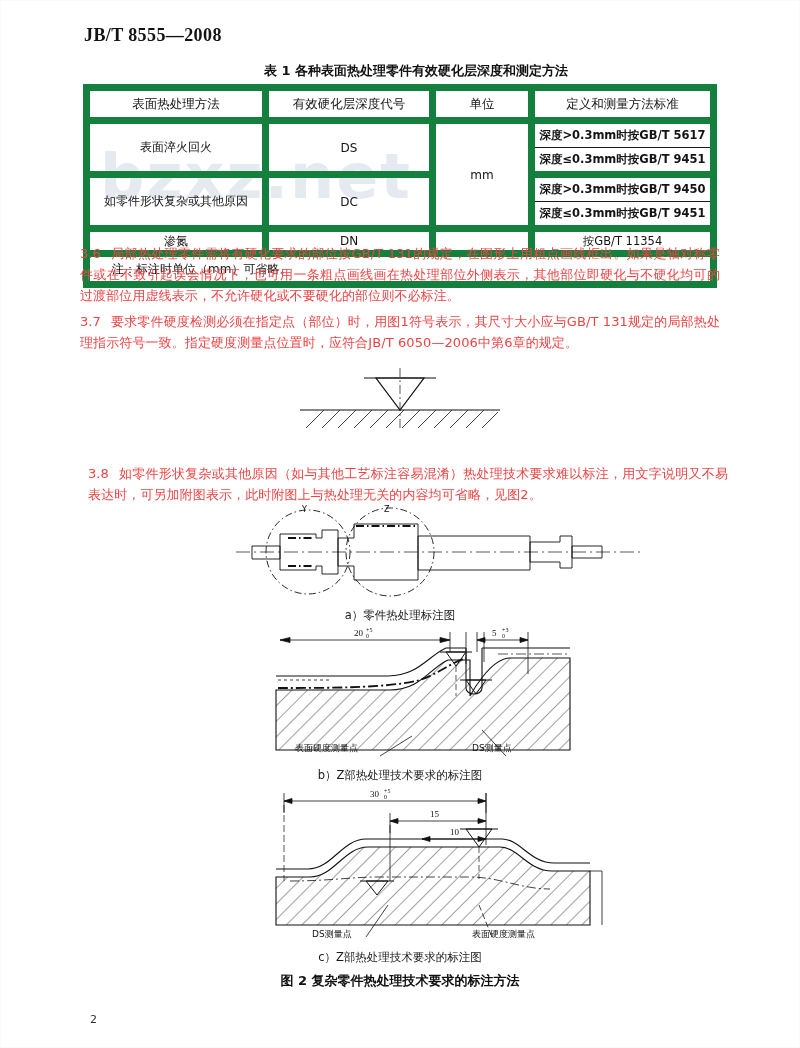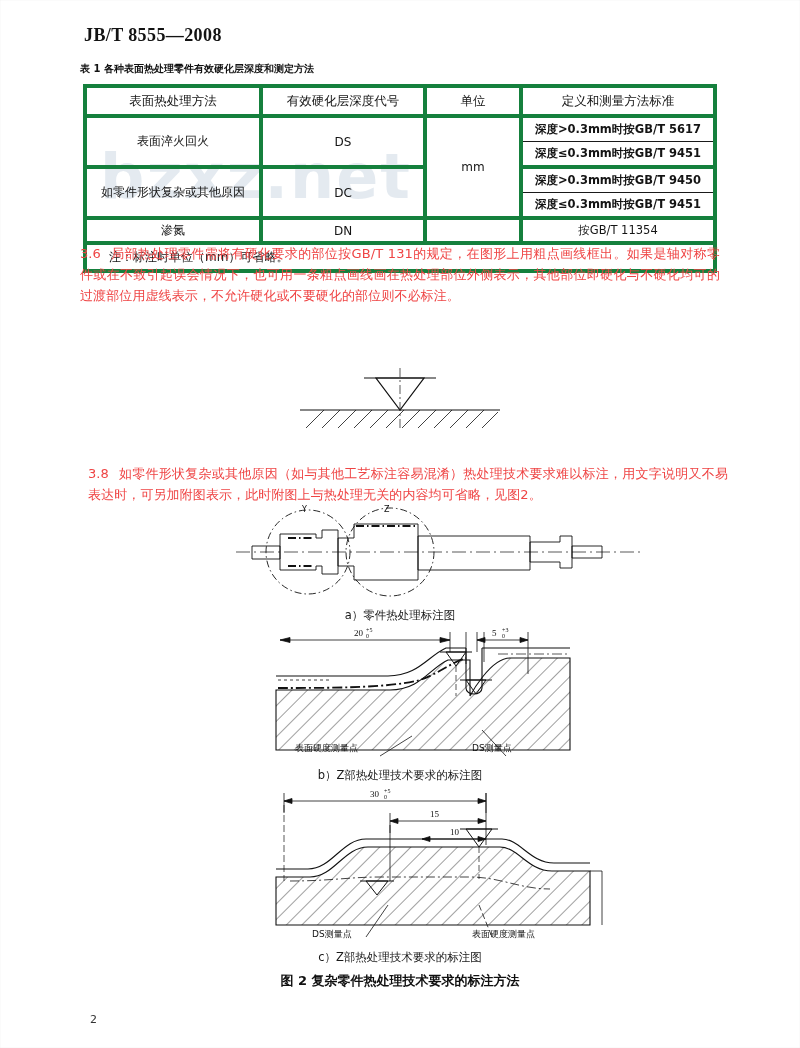--- a/index.html
+++ b/index.html
@@ -42,39 +42,40 @@
     font-size: 18px;
     font-weight: bold;
     letter-spacing: 0.4px;
     color: #131313;
     font-family: "Liberation Serif", serif;
   }
 
   
   .table-title {
     position: absolute;
-    left: 0;
+    left: 16px;
     top: 62px;
     width: 640px;
-    font-size: 10px;
+    text-align: center;
+    font-size: 13px;
     font-weight: bold;
     color: #121212;
   }
   .tbl {
     position: absolute;
     left: 3px;
     top: 84px;
     width: 634px;
     border-collapse: collapse;
     font-size: 12px;
     color: #141414;
     table-layout: fixed;
   }
   .tbl td, .tbl th {
-    border: 4px solid #15803d;
+    border: 7px solid #15803d;
     text-align: center;
     vertical-align: middle;
     font-weight: normal;
     padding: 0;
   }
   .tbl th {
     height: 26px;
     font-size: 12.5px;
   }
   .r-tall { height: 46px; }
@@ -229,20 +230,23 @@
       <tr class="note-row">
         <td colspan="4">注：标注时单位（mm）可省略。</td>
       </tr>
     </tbody>
       </table>
 
     <div class="para" id="para-36">
       <span class="num">3.6</span><span>局部热处理零件需将有硬化要求的部位按GB/T 131的规定，在图形上用粗点画线框出。如果是轴对称零件或在不致引起误会情况下，也可用一条粗点画线画在热处理部位外侧表示，其他部位即硬化与不硬化均可的过渡部位用虚线表示，不允许硬化或不要硬化的部位则不必标注。</span>
     </div>
 
+    <div class="para" id="para-37">
+      <span class="num">3.7</span><span>要求零件硬度检测必须在指定点（部位）时，用图1符号表示，其尺寸大小应与GB/T 131规定的局部热处理指示符号一致。指定硬度测量点位置时，应符合JB/T 6050—2006中第6章的规定。</span>
+    </div>
 
     <div class="fig" id="fig1">
       <svg width="240" height="70" viewBox="0 0 240 70">
 
         <line x1="20" y1="48" x2="220" y2="48" stroke="#111" stroke-width="1.2"></line>
 
         <g stroke="#111" stroke-width="0.8">
           <line x1="26" y1="66" x2="44" y2="48"></line>
           <line x1="42" y1="66" x2="60" y2="48"></line>
           <line x1="58" y1="66" x2="76" y2="48"></line>

